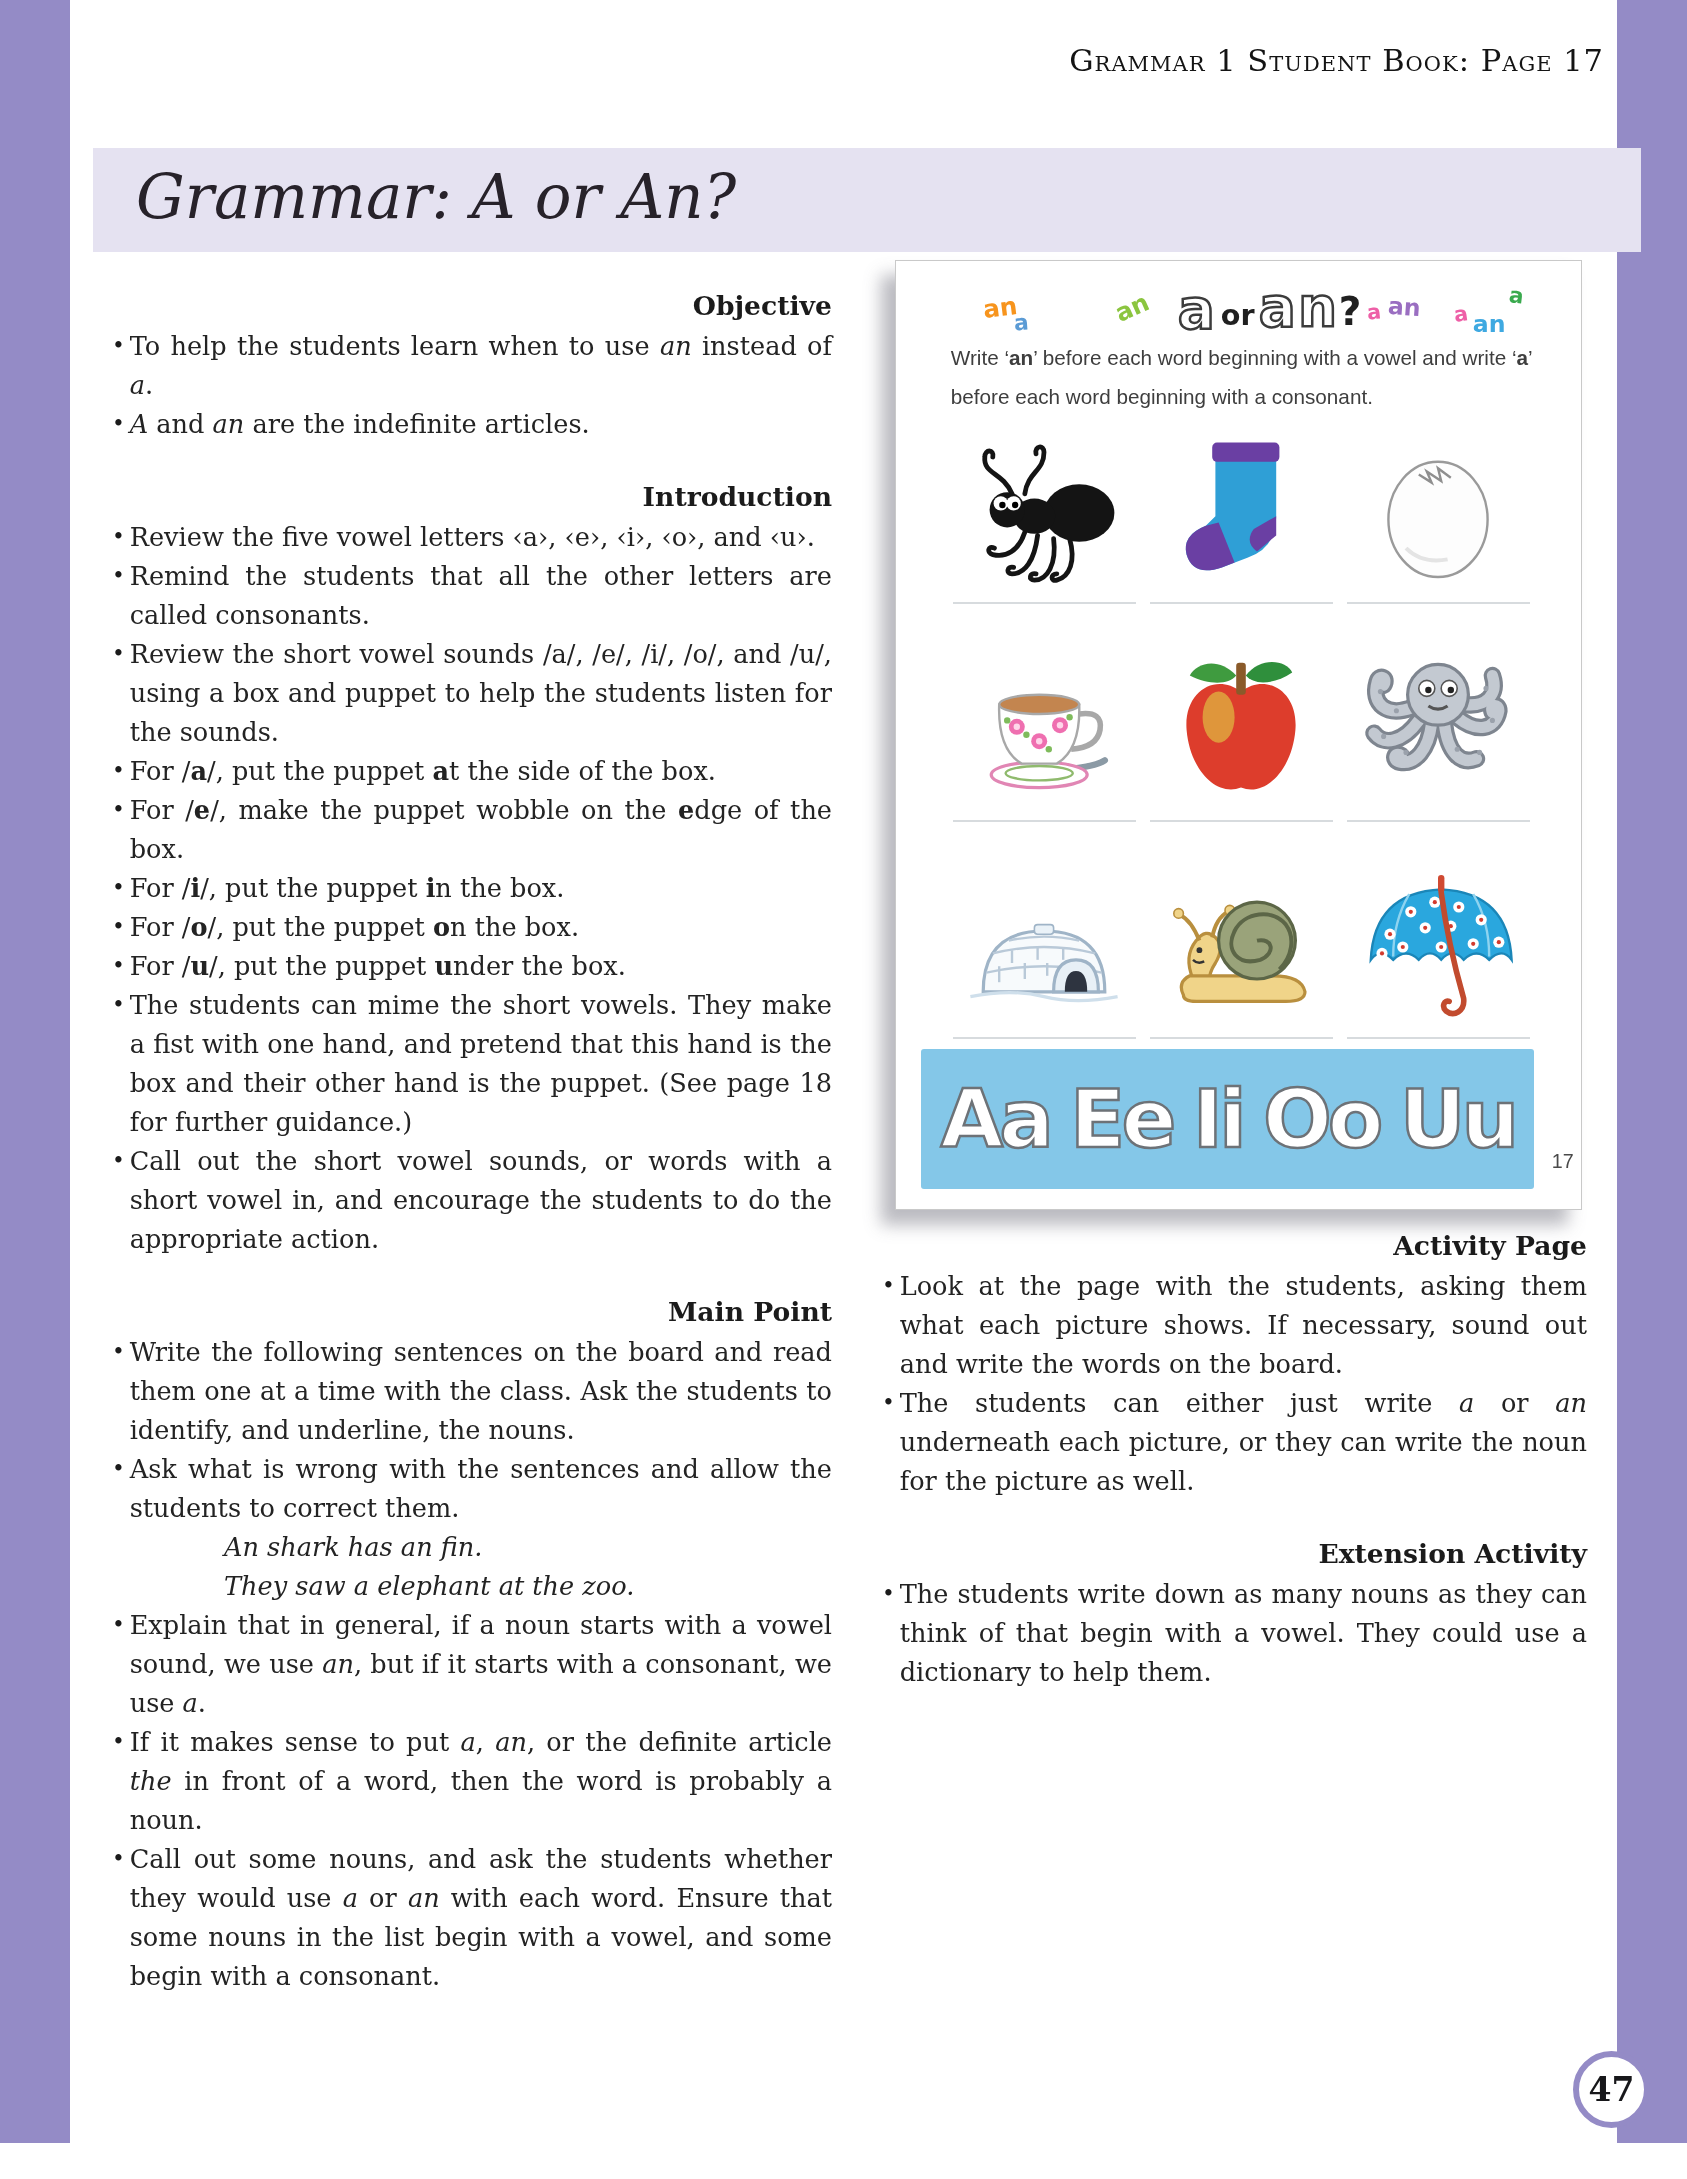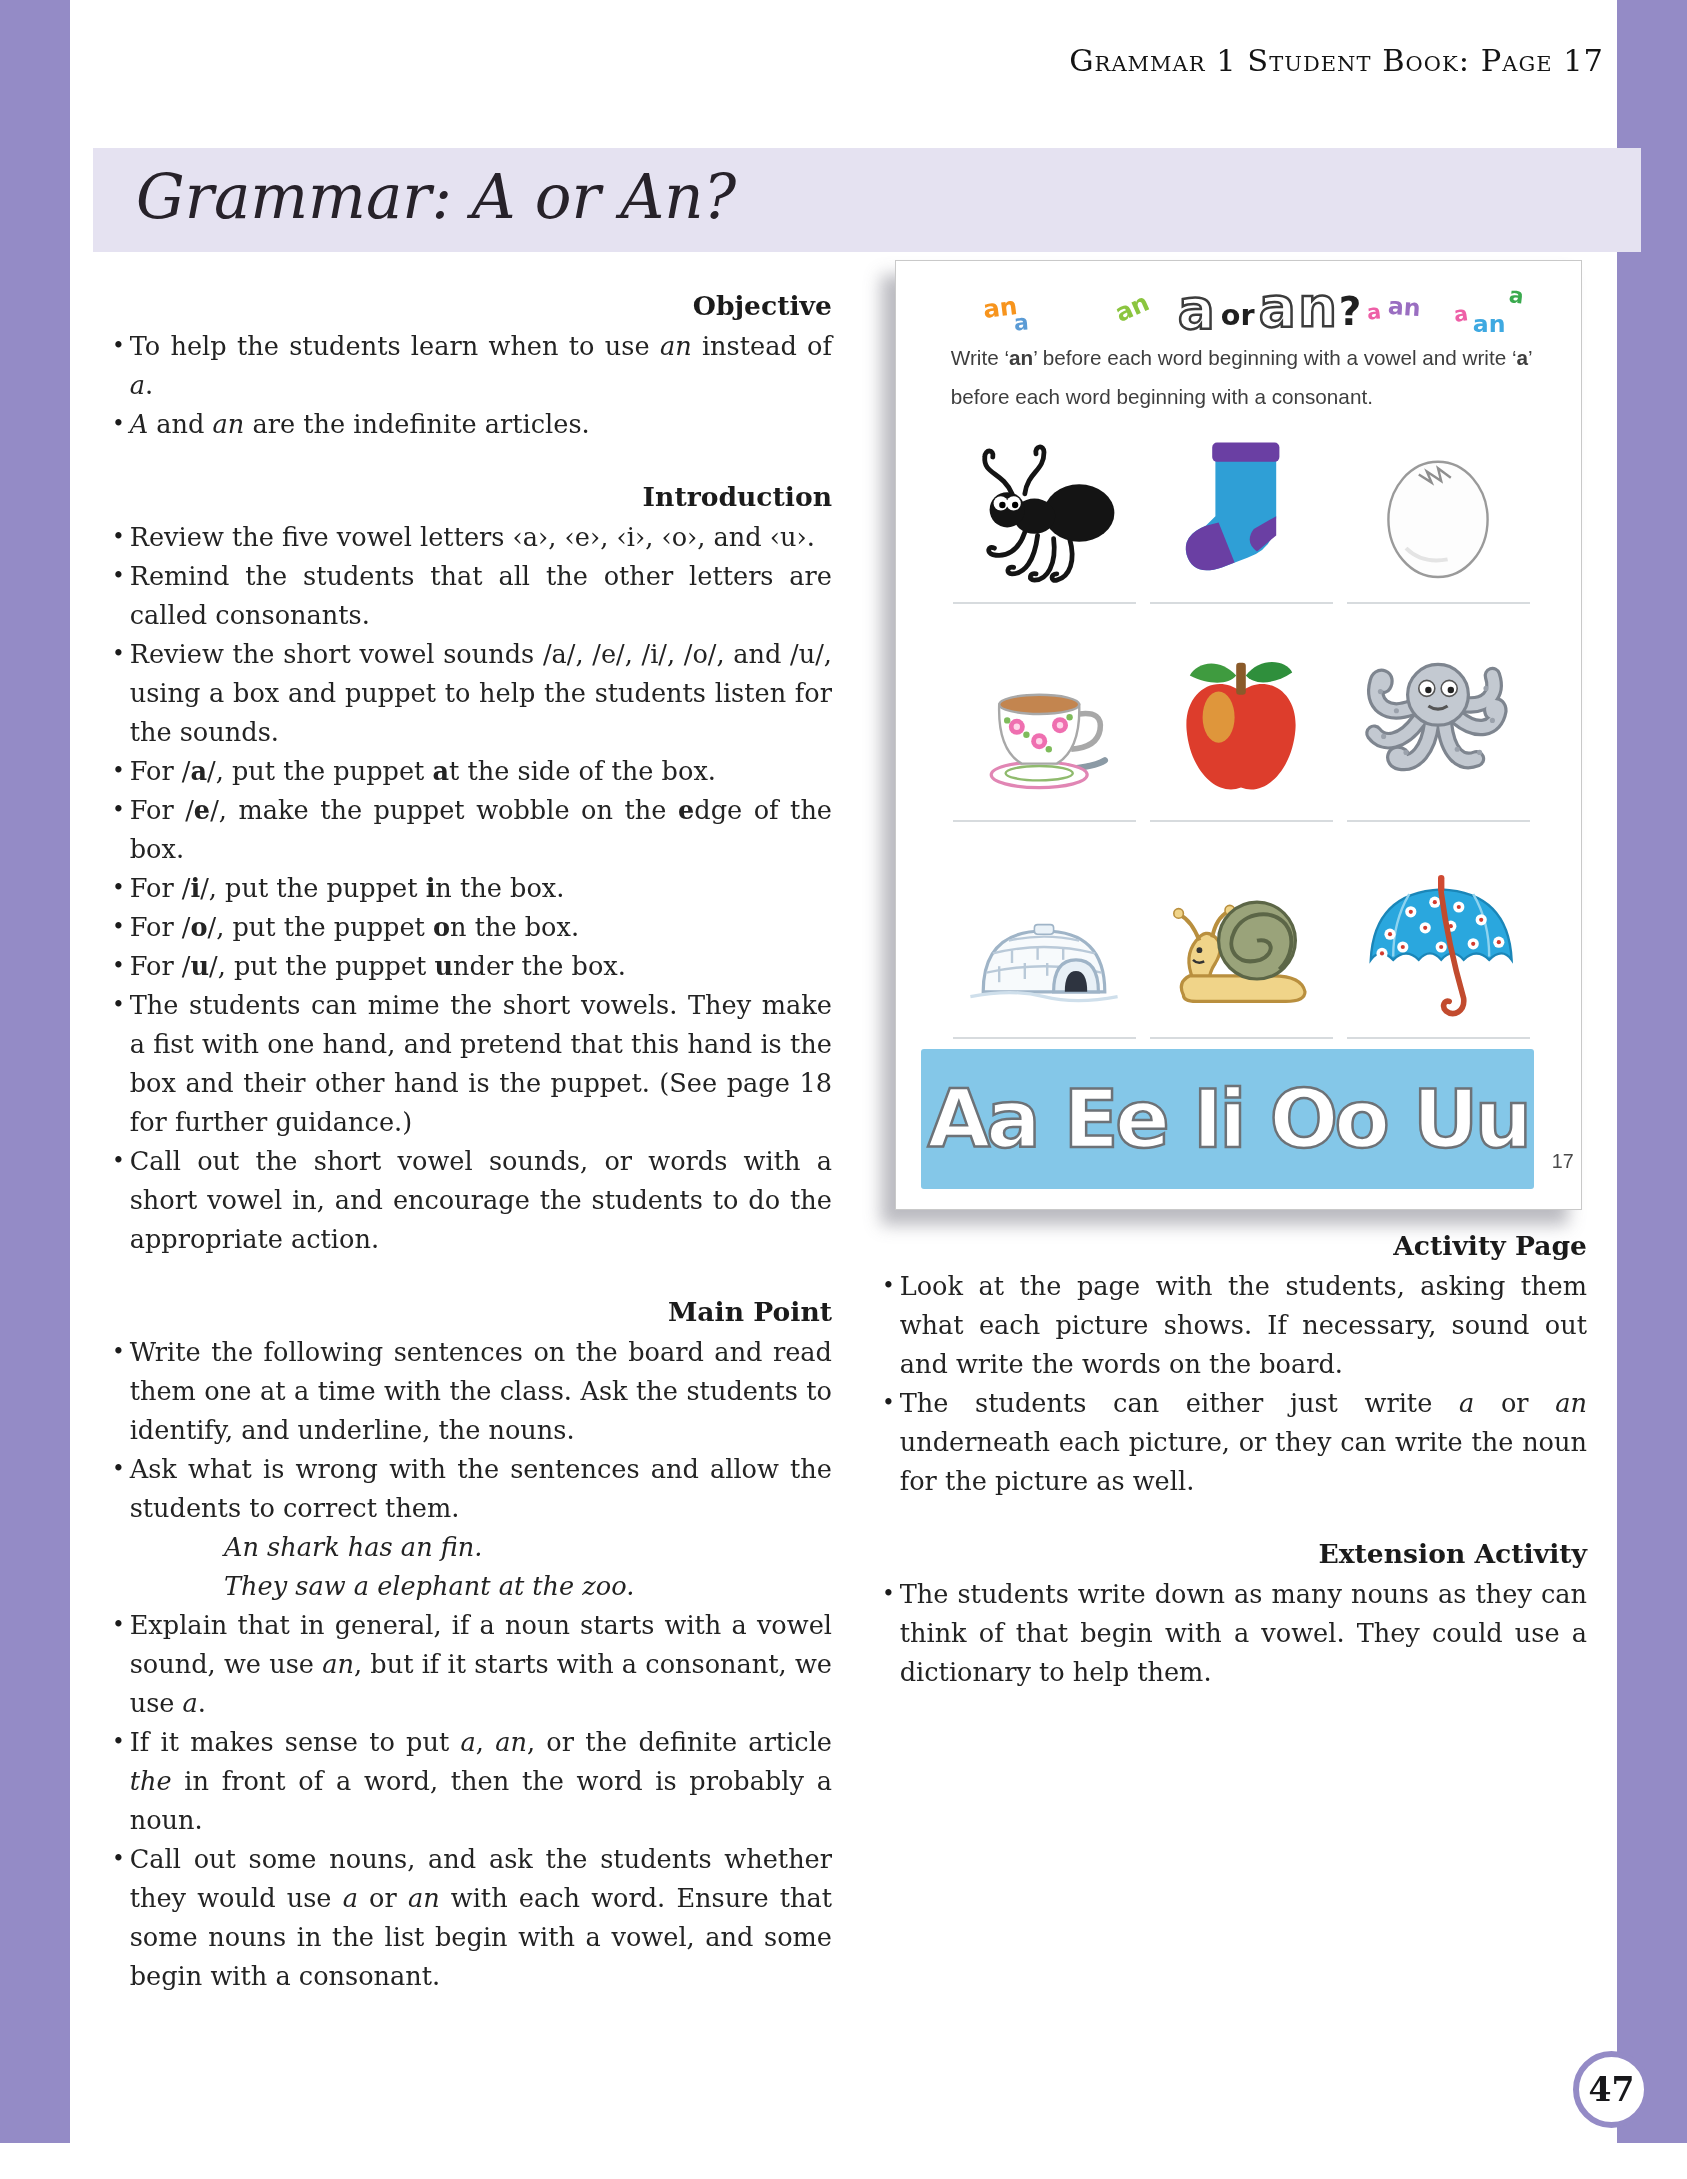--- a/index.html
+++ b/index.html
@@ -52,21 +52,21 @@
                font-size:20.7px;line-height:39px;color:#3e3e3e;}
   .pic-grid{position:absolute;top:138px;left:57px;width:577px;height:640px;
             display:grid;grid-template-columns:1fr 1fr 1fr;grid-template-rows:1fr 1fr 1fr;
             column-gap:13.8px;row-gap:11.8px;}
   .cell{display:flex;flex-direction:column;align-items:center;justify-content:flex-end;}
   .cell svg{width:160px;height:160px;margin-bottom:9.9px;}
   .write-line{width:100%;border-bottom:2px solid #d7dbde;}
 
   .vowel-banner{position:absolute;left:25.6px;top:788px;width:613px;height:140px;background:#84c7e8;
                 display:flex;align-items:center;justify-content:space-between;
-                padding:0 6px;box-sizing:border-box;border-radius:3px;}
+                padding:0 19px;box-sizing:border-box;border-radius:3px;}
   .vowel-banner span{font-family:"DejaVu Sans",sans-serif;font-weight:bold;font-size:81px;
                      letter-spacing:-3.9px;color:#ffffff;-webkit-text-stroke:2.5px #6d7277;}
   .book-pagenum{position:absolute;left:656px;top:889px;
                 font-family:"Liberation Sans","DejaVu Sans",sans-serif;font-size:19.7px;color:#4a4a4a;}
 
   .page-circle{position:absolute;left:1573px;top:2051px;width:65px;height:65px;background:#ffffff;
                border:6.9px solid #948bc6;border-radius:50%;display:flex;align-items:center;
                justify-content:center;font-weight:bold;font-size:33px;color:#17171a;z-index:5;}
 </style>
 </head>

